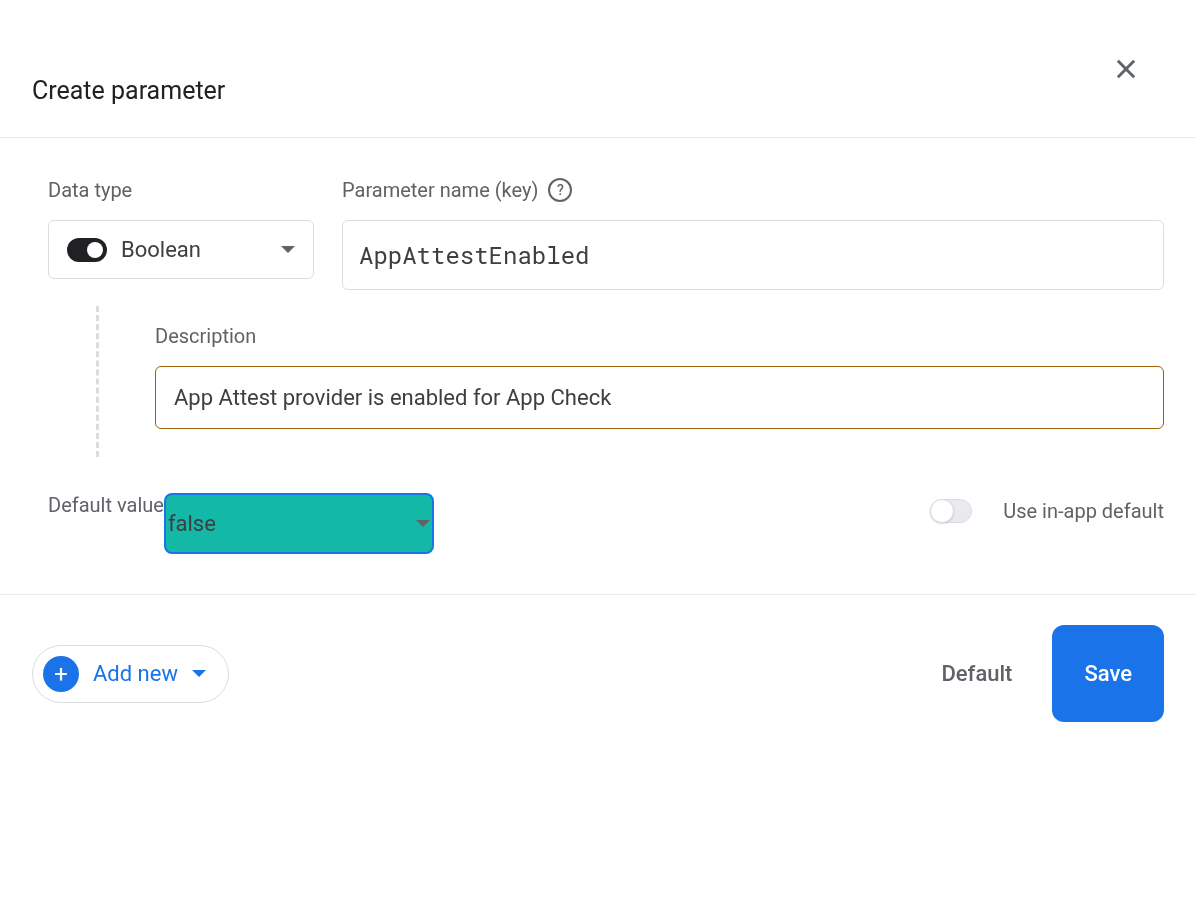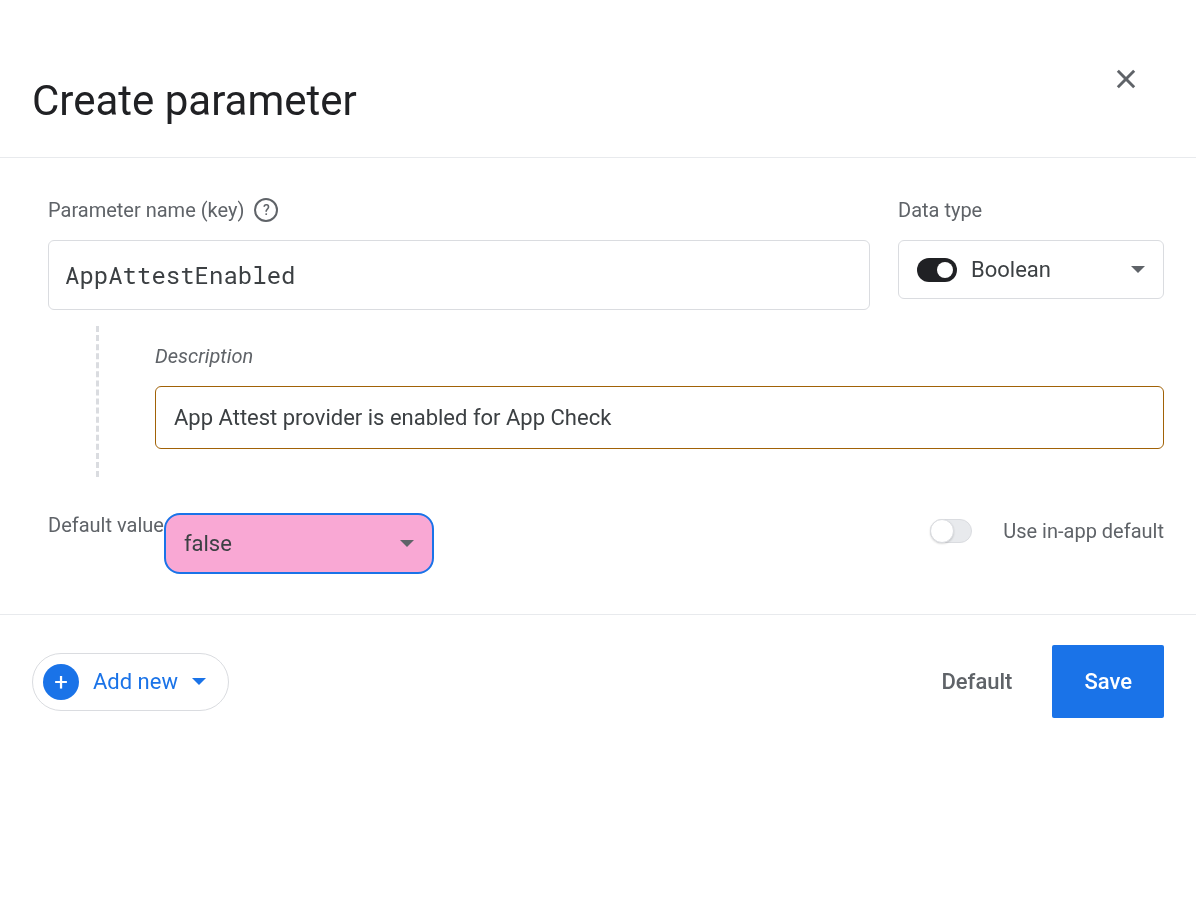--- a/index.html
+++ b/index.html
@@ -14,21 +14,21 @@
       width: 1196px;
     }
     .dialog-header {
       display: flex;
       justify-content: space-between;
       align-items: center;
       padding: 32px 48px 32px 32px;
       border-bottom: 1px solid #e8eaed;
     }
     .dialog-title {
-      font-size: 42px;
+      font-size: 25px;
       font-weight: 400;
       color: #202124;
       margin-top: 44px;
     }
     .close-btn {
       background: none;
       border: none;
       cursor: pointer;
       padding: 8px;
       display: flex;
@@ -142,21 +142,20 @@
     .description-content {
       flex: 1;
       padding-top: 18px;
       padding-bottom: 28px;
     }
     .description-label {
       font-size: 20px;
       color: #5f6368;
       margin-bottom: 18px;
       display: block;
-      font-style: italic;
     }
     .description-input {
       border: 1px solid #a16207;
       border-radius: 6px;
       padding: 18px 18px;
       font-size: 22px;
       color: #3c4043;
       width: 100%;
       outline: none;
       font-family: inherit;
@@ -170,28 +169,28 @@
     .default-value-left {
       display: flex;
     }
     .default-value-label {
       font-size: 20px;
       color: #5f6368;
       margin-bottom: 22px;
     }
     .boolean-select {
       border: 2px solid #1a73e8;
-      border-radius: 16px;
-      padding: 16px 18px;
+      border-radius: 8px;
+      padding: 16px 2px;
       display: flex;
       align-items: center;
       justify-content: space-between;
       cursor: pointer;
       min-width: 270px;
-      background: #f9a8d4;
+      background: #14b8a6;
     }
     .boolean-text {
       font-size: 22px;
       color: #3c4043;
     }
     .in-app-default {
       display: flex;
       align-items: center;
       gap: 31px;
       margin-top: 6px;
@@ -274,59 +273,59 @@
       border: none;
       font-size: 22px;
       color: #5f6368;
       cursor: pointer;
       font-family: inherit;
       font-weight: 500;
     }
     .save-btn {
       background: #1a73e8;
       border: none;
-      border-radius: 2px;
+      border-radius: 12px;
       color: #fff;
       font-size: 22px;
-      padding: 24px 32px;
+      padding: 36px 32px;
       cursor: pointer;
       font-family: inherit;
       font-weight: 500;
     }
   </style>
 </head>
 <body>
 
 <div class="dialog-header">
   <h1 class="dialog-title">Create parameter</h1>
   <button class="close-btn">
     <svg viewBox="0 0 24 24" fill="none">
       <path d="M5 5 L19 19 M19 5 L5 19"></path>
     </svg>
   </button>
 </div>
 
 <div class="dialog-body">
 
   <div class="row-top">
-    <div class="field-group name-group">
-      <label class="field-label">
-        <span>Parameter name (key)</span>
-        <span class="help-icon">?</span>
-      </label>
-      <input type="text" class="text-input" value="AppAttestEnabled" style="">
-    </div>
-
     <div class="field-group">
       <label class="field-label">Data type</label>
       <div class="data-type-select">
         <span class="toggle-pill"></span>
         <span class="data-type-text">Boolean</span>
         <span class="chevron-down"></span>
       </div>
+    </div>
+
+    <div class="field-group name-group">
+      <label class="field-label">
+        <span>Parameter name (key)</span>
+        <span class="help-icon">?</span>
+      </label>
+      <input type="text" class="text-input" value="AppAttestEnabled" style="">
     </div>
   </div>
 
   <div class="description-section">
     <div class="dashed-line"></div>
     <div class="description-content">
       <label class="description-label">Description</label>
       <input type="text" class="description-input" value="App Attest provider is enabled for App Check" style="">
     </div>
   </div>

